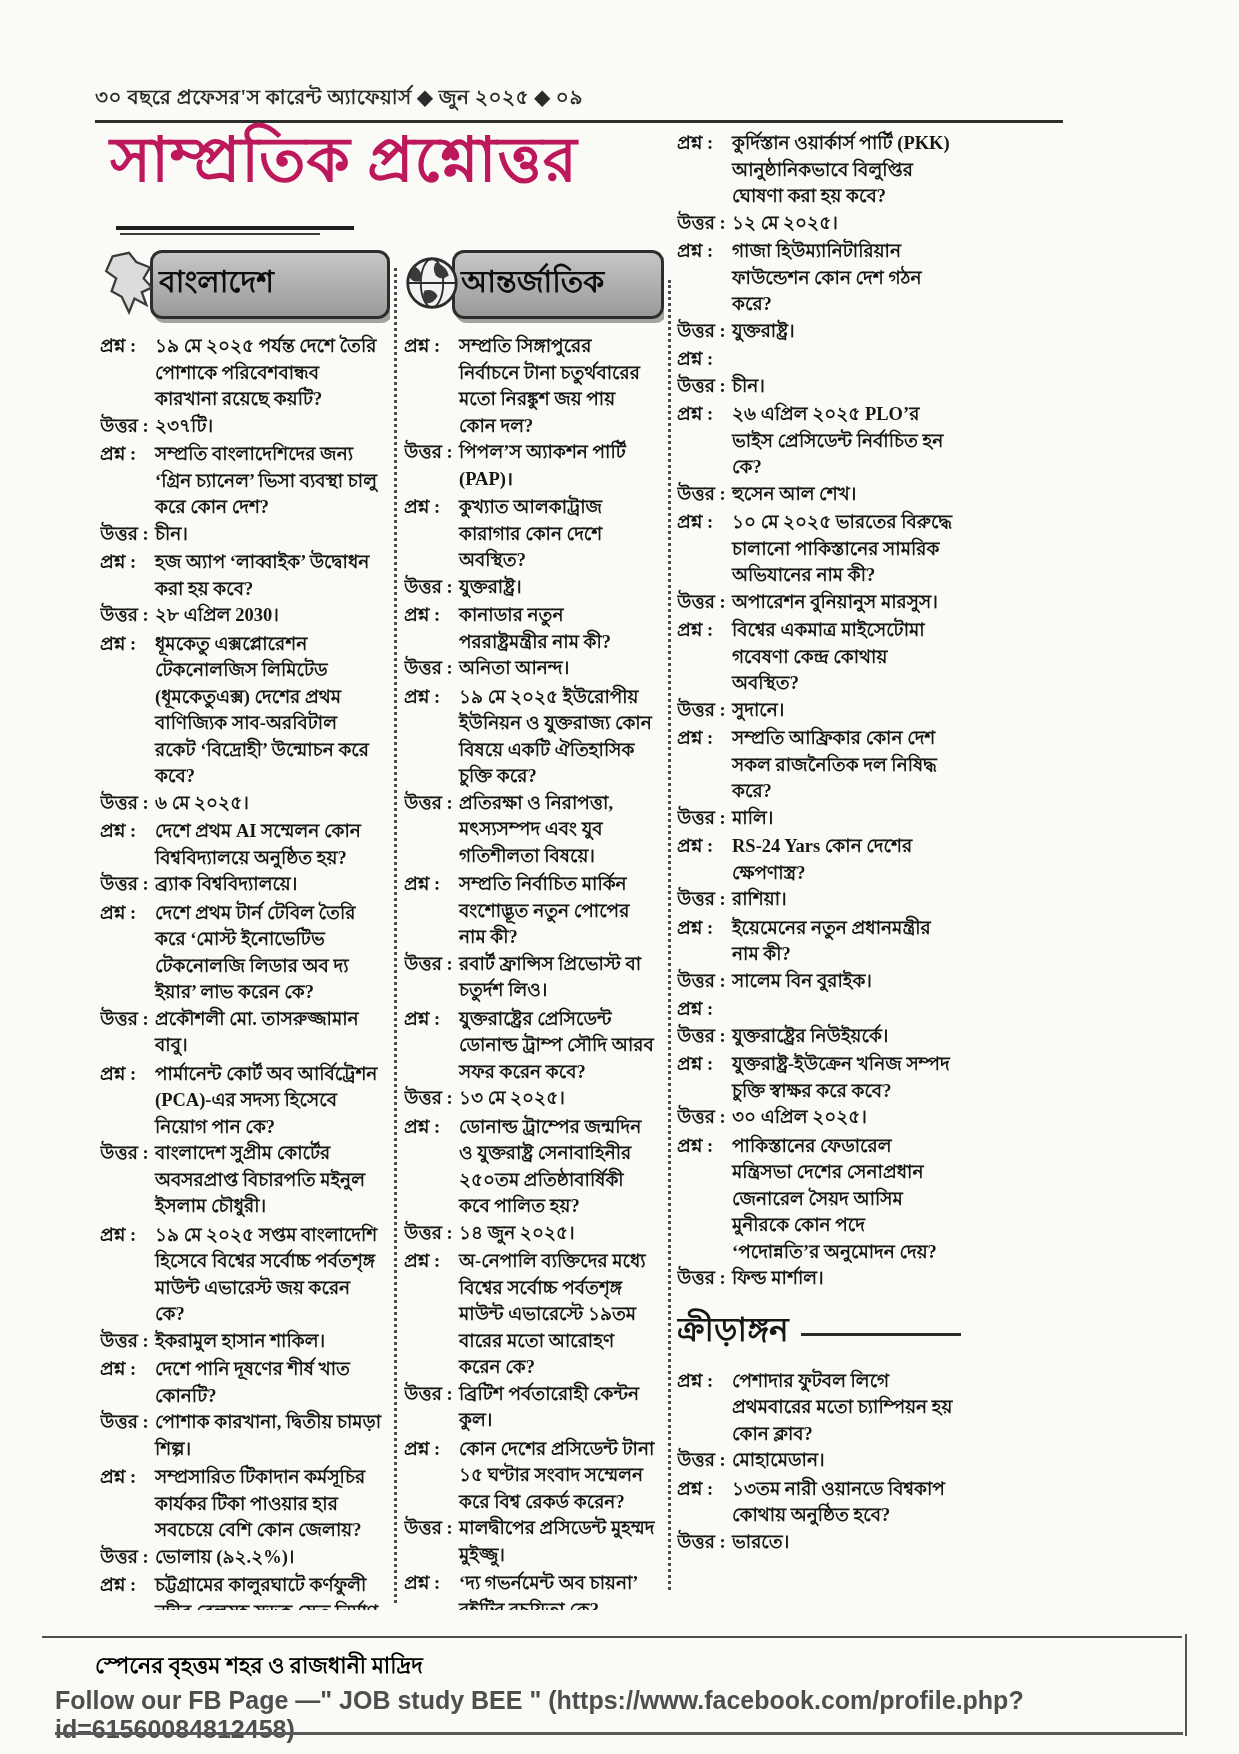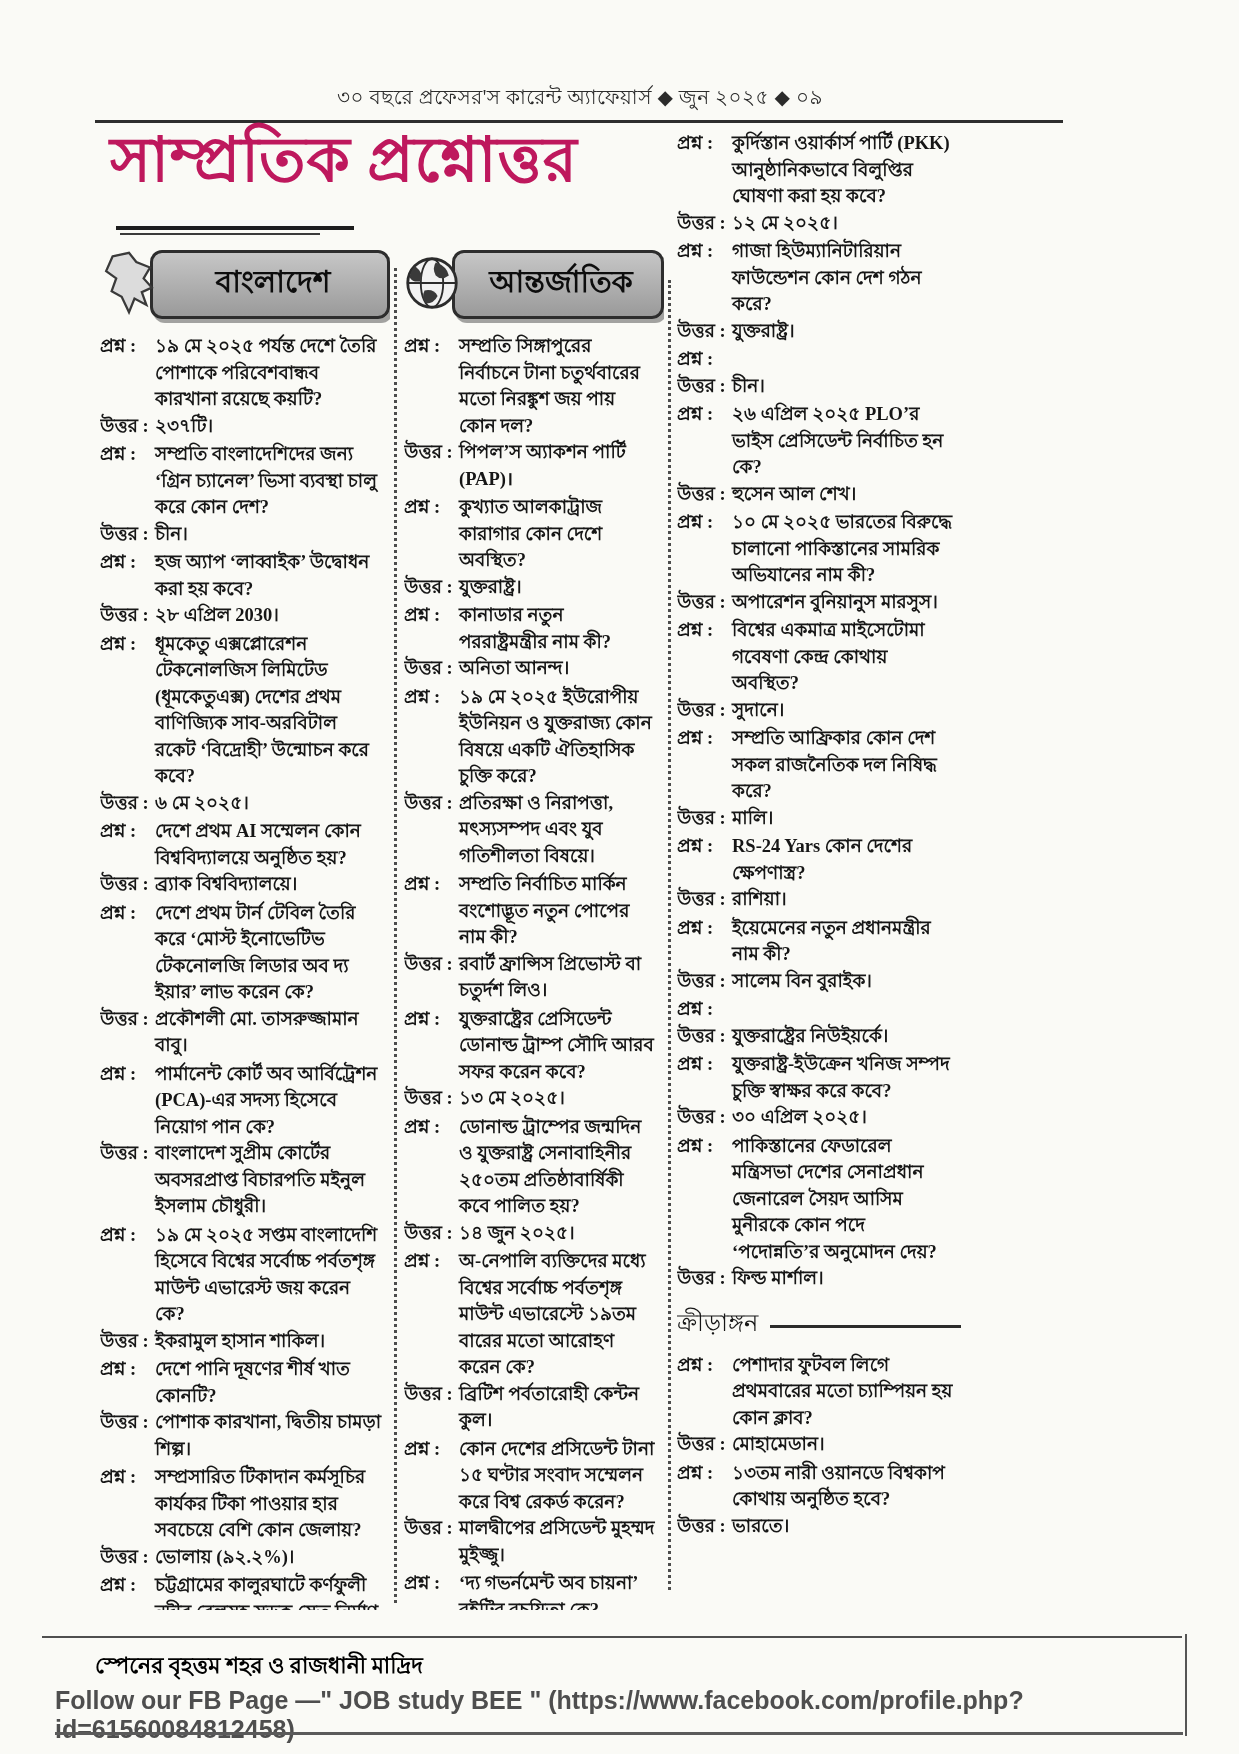--- a/index.html
+++ b/index.html
@@ -2,22 +2,22 @@
 <html><head>
 <meta charset="utf-8">
 <style>
   html,body{margin:0;padding:0;background:#e9e9e9;}
   .page{
     position:relative;width:1239px;height:1754px;margin:0 auto;
     background:#fafaf6;color:#161616;overflow:hidden;
     font-family:"Liberation Serif", serif;
   }
   .masthead{
-    position:absolute;top:82px;left:95px;width:970px;text-align:center;
-    font-size:20px;font-weight:normal;letter-spacing:.5px;color:#2b2b2b;
+    position:absolute;top:82px;left:95px;width:970px;
+    font-size:20px;font-weight:bold;letter-spacing:.5px;color:#2b2b2b;
   }
   .head-rule{position:absolute;top:120px;left:95px;width:968px;border-top:3px solid #2e2e2e;}
 
   .main-title{
     position:absolute;top:128px;left:110px;width:520px;
     font-size:62px;font-weight:bold;line-height:1.05;color:#be185d;
     letter-spacing:1px;white-space:nowrap;
   }
   .title-underline{position:absolute;top:226px;left:116px;width:238px;border-top:4px solid #1d1d1d;}
   .title-underline2{position:absolute;top:233px;left:120px;width:200px;border-top:2px solid #3a3a3a;}
@@ -30,31 +30,31 @@
   .col-bd{left:100px;top:250px;width:290px;height:1360px;}
   .col-intl{left:404px;top:250px;width:260px;height:1360px;}
   .col-three{left:677px;top:130px;width:284px;height:1490px;}
 
   .banner{display:flex;align-items:center;margin:0 0 14px 0;}
   .banner .icon{flex:0 0 auto;margin-right:-8px;position:relative;z-index:2;}
   .banner-pill{
     flex:1;background:linear-gradient(#c6c6c6,#9a9a9a);
     border:3px solid #2d2d2d;border-radius:12px;
     box-shadow:3px 4px 0 rgba(90,90,90,.55);
-    text-align:center;font-size:30px;font-weight:bold;color:#0d0d0d;
+    font-size:30px;font-weight:bold;color:#0d0d0d;
     padding:5px 0 7px 6px;
   }
 
   .qa{margin:0 8px 2px 0;}
   .qa-row{display:flex;align-items:flex-start;}
   .qa-label{flex:0 0 55px;font-weight:bold;font-size:18.5px;line-height:26.5px;white-space:nowrap;}
   .qa-text{flex:1;font-weight:bold;font-size:18.5px;line-height:26.5px;}
 
   .sports-head{display:flex;align-items:center;gap:12px;margin:12px 0 8px 0;}
-  .sports-title{font-size:24px;font-weight:normal;white-space:nowrap;}
+  .sports-title{font-size:33px;font-weight:bold;white-space:nowrap;}
   .sports-line{flex:1;border-top:3px solid #2b2b2b;margin-top:6px;}
 
   .footer-rule{position:absolute;left:42px;top:1636px;width:1140px;border-top:2px solid #4f4f4f;}
   .footer-fact{position:absolute;left:95px;top:1648px;width:970px;text-align:left;
     font-size:22px;font-weight:bold;color:#000000;}
   .fb-line{position:absolute;left:55px;top:1686px;width:1150px;
     font-family:"Liberation Sans", sans-serif;font-size:25px;font-weight:bold;color:#4e4e4e;}
   .fb-rule{position:absolute;left:55px;top:1732px;width:1128px;border-top:3px solid #5a5a5a;}
   .right-edge{position:absolute;left:1185px;top:1634px;height:102px;border-left:2px solid #555;}
 </style>

